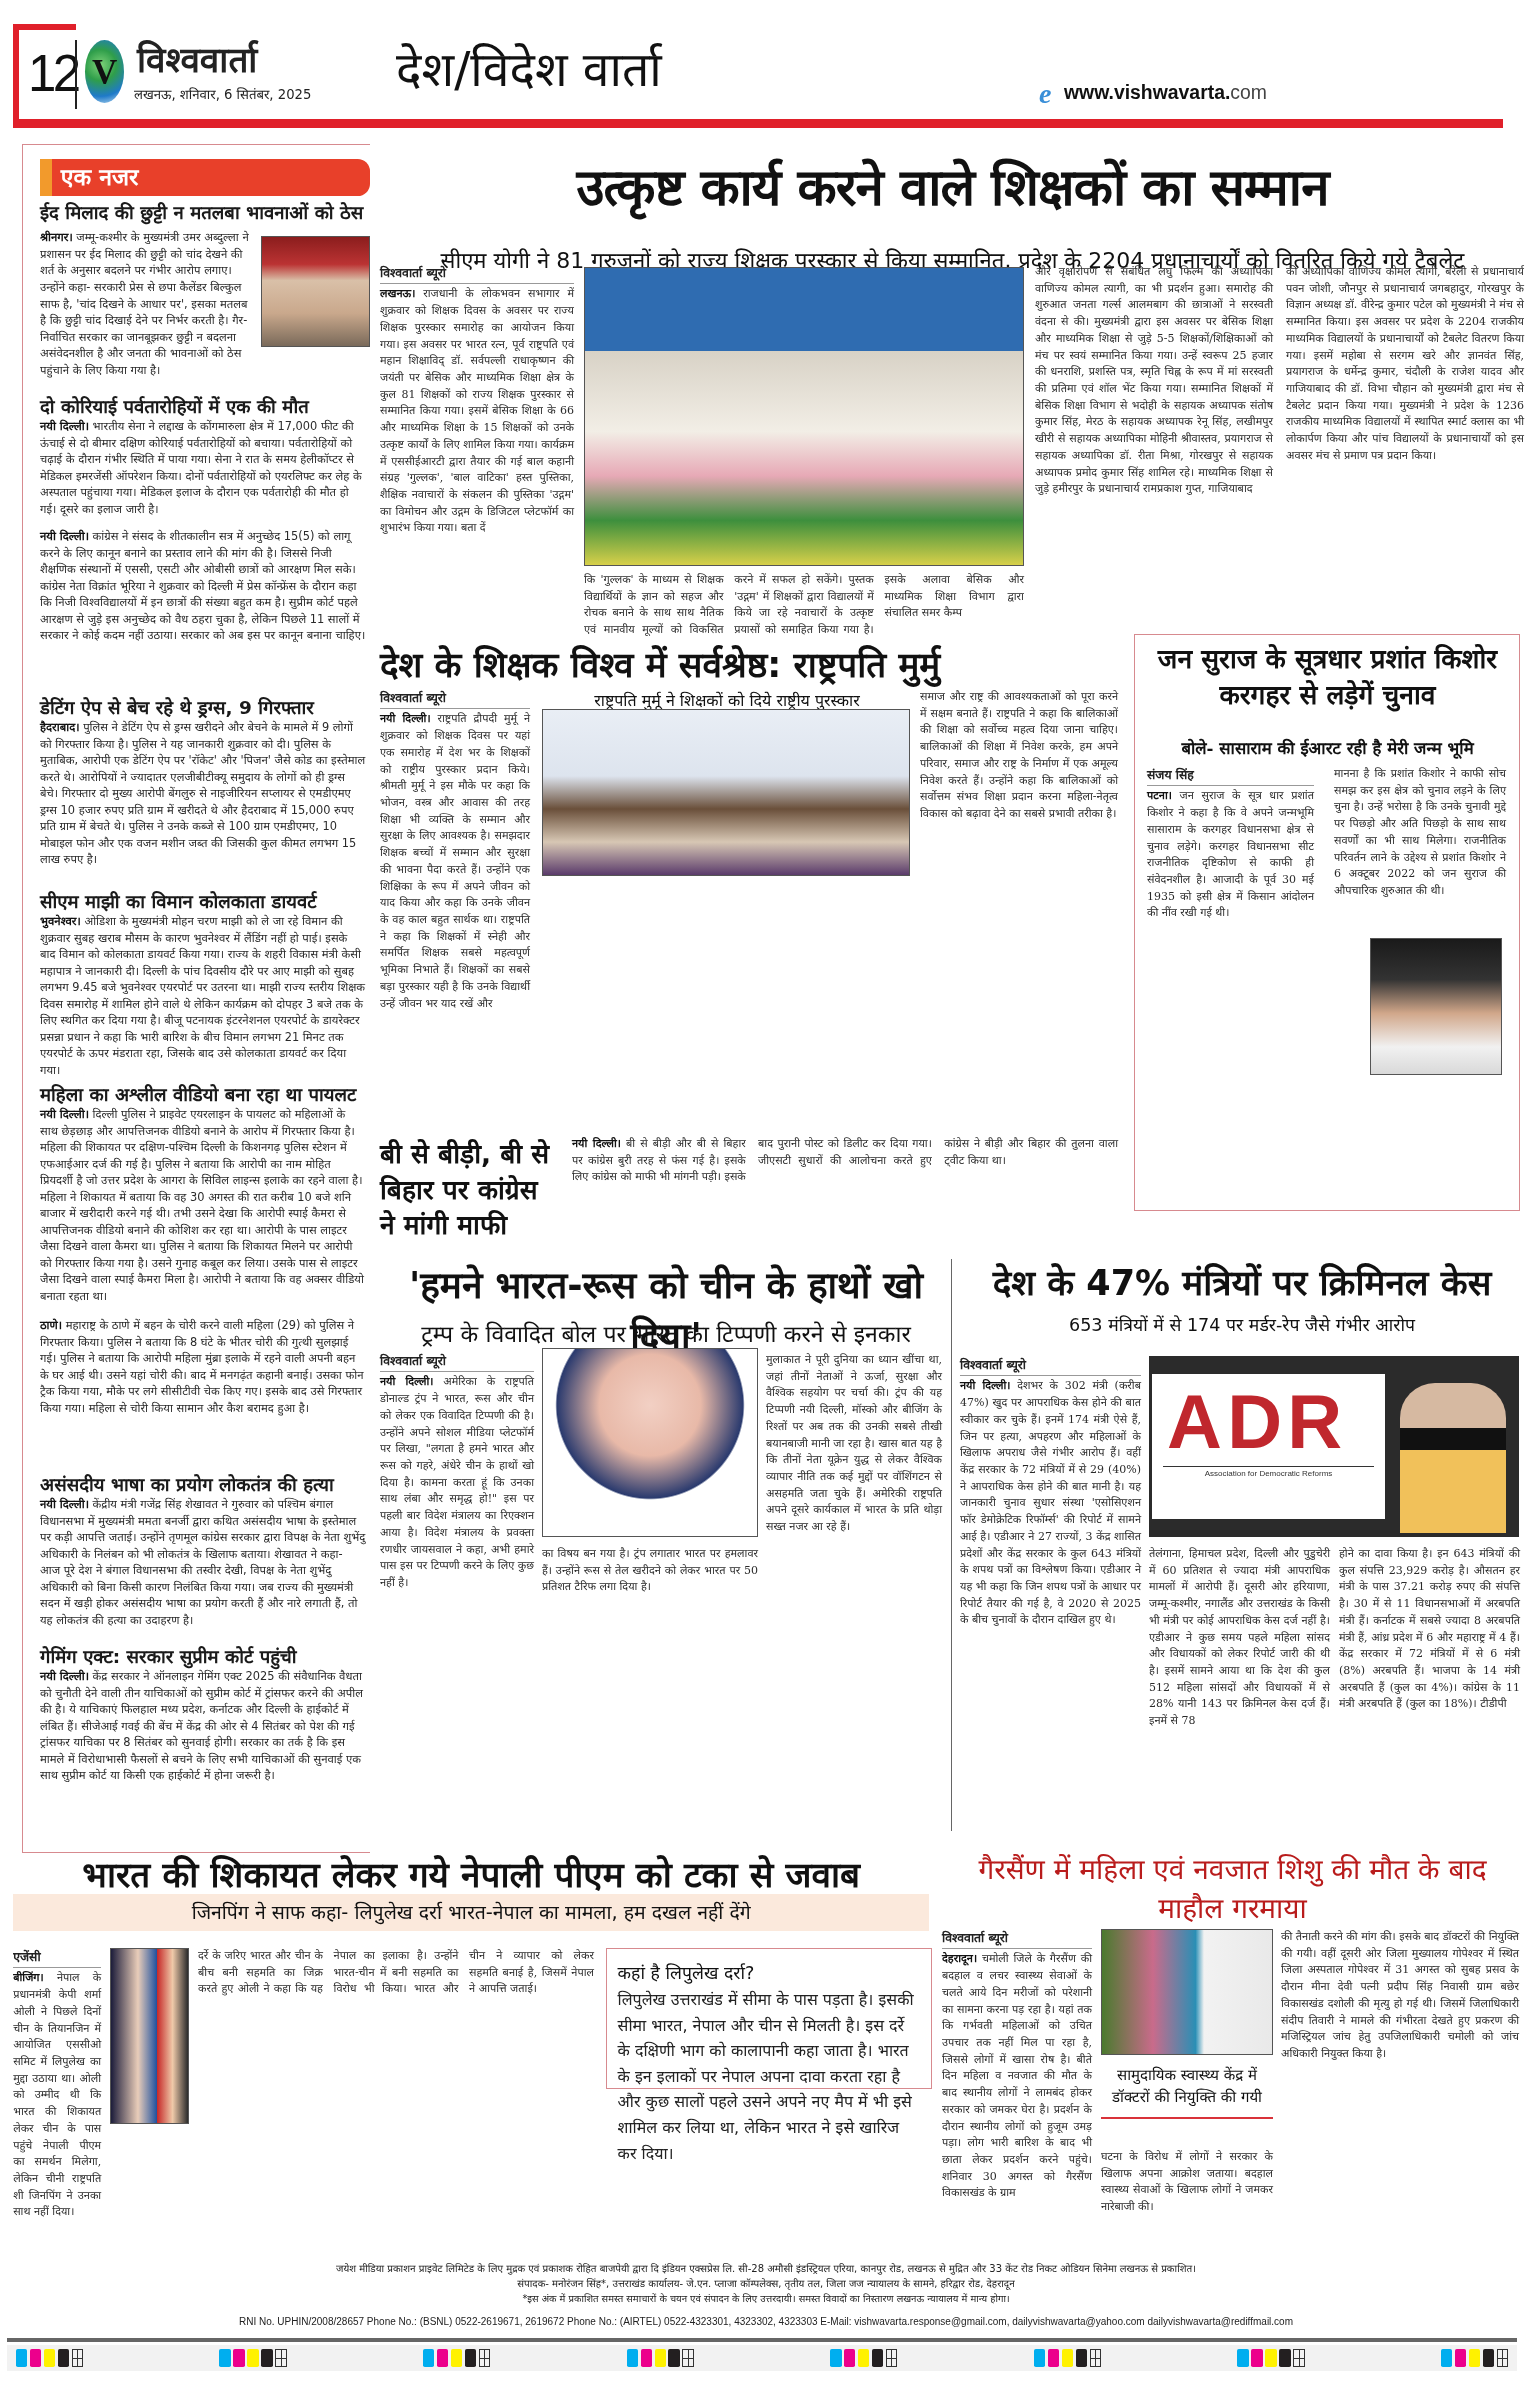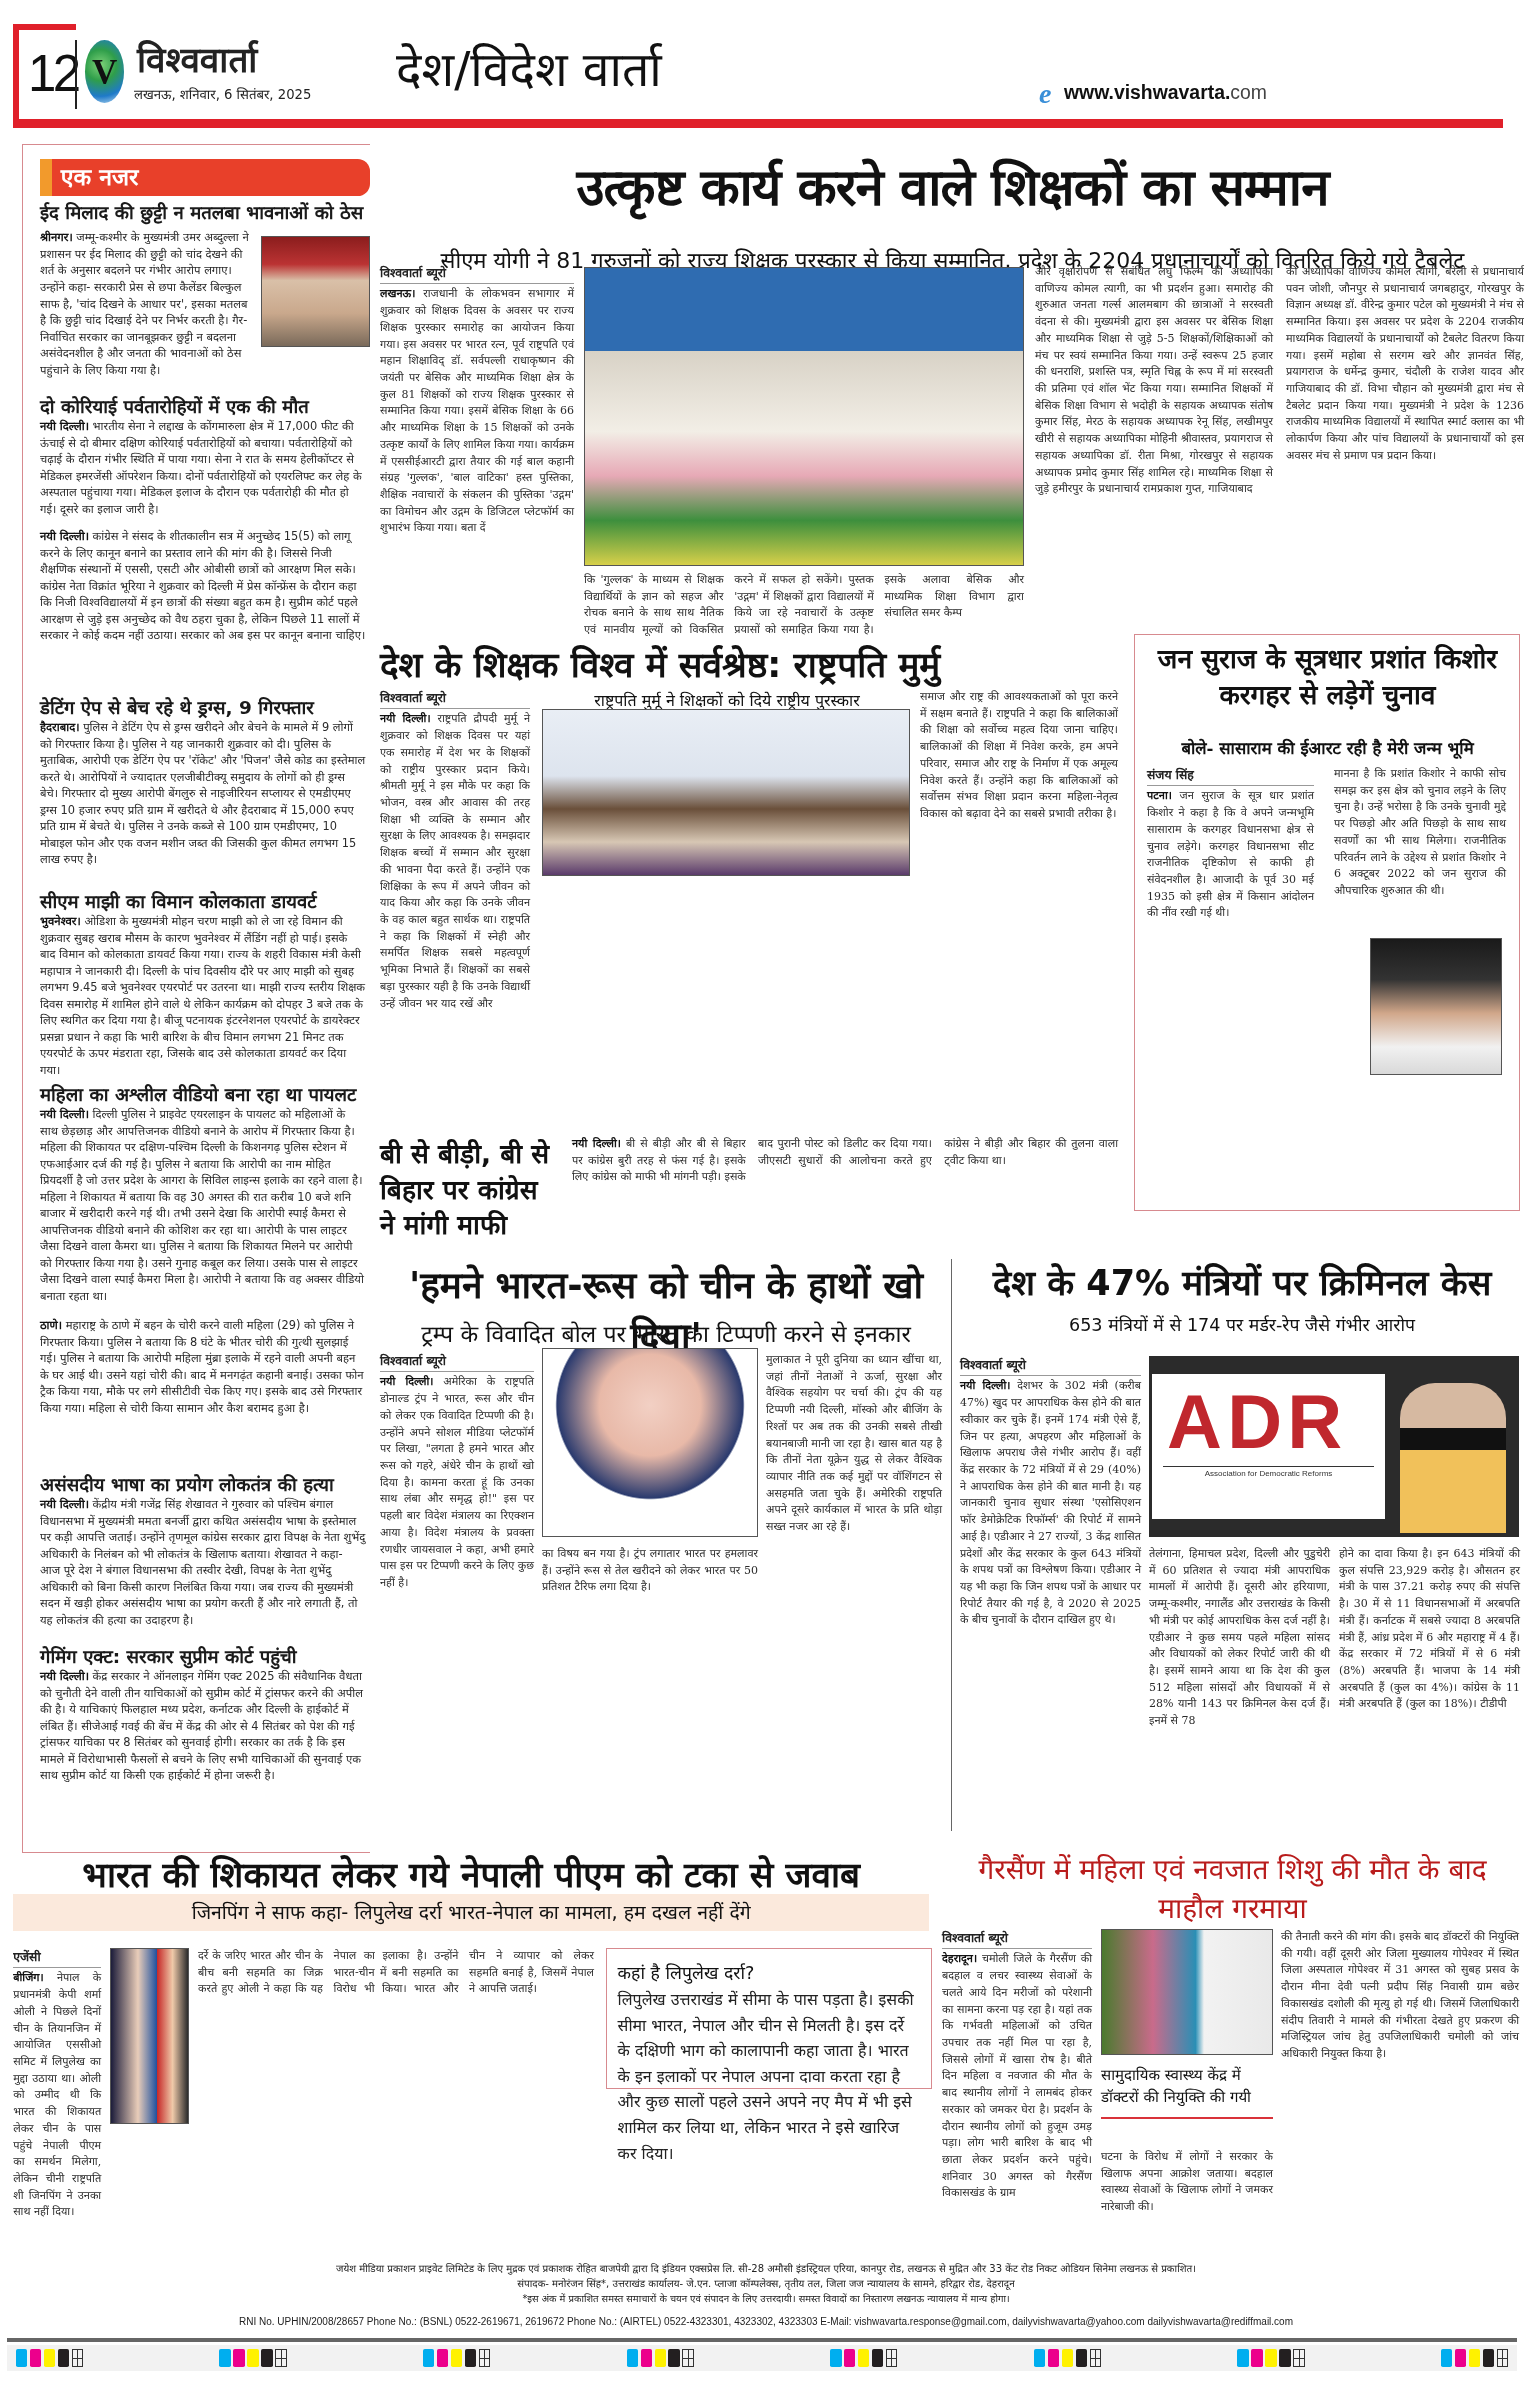--- a/index.html
+++ b/index.html
@@ -65,21 +65,21 @@
 
   .nepal-h1 { left: 13.2px; top: 1850px; width: 916px; font-size: 35px; font-weight: bold; text-align: center; color: #111; }
   .nepal-sub { left: 13.2px; top: 1894px; width: 916px; height: 37px; background: #fbe9dc; font-size: 19.4px; text-align: center; line-height: 37px; color: #111; }
   .photo-nepal { left: 110px; top: 1948px; width: 79px; height: 176px; background: linear-gradient(90deg, #1c1c3a 0%, #e9cdb9 35%, #1c4f9e 60%, #c62828 60%, #efcaa9 80%, #2b2b2b 100%); }
   .lipu-box { left: 606px; top: 1948px; width: 326px; height: 141px; border: 1.8px solid #d78a8f; padding: 10.6px; }
   .lipu-h { font-size: 17.6px; color: #111; margin-bottom: 3.5px; }
   .lipu-p { font-size: 16px; line-height: 1.6; color: #222; }
 
   .gair-h1 { left: 942px; top: 1850px; width: 581px; font-size: 28px; font-weight: normal; text-align: center; color: #b91c1c; line-height: 1.4; }
   .photo-gair { left: 1101px; top: 1929px; width: 172px; height: 126px; background: linear-gradient(90deg, #4a7a2e 0%, #c96b8b 30%, #2a8fb5 55%, #f2f2f2 60%, #e9e9e9 100%); }
-  .gair-cap { left: 1101px; top: 2065px; width: 172px; font-size: 15px; color: #111; line-height: 1.45; border-bottom: 2.6px solid #d9323a; padding-bottom: 8.8px; }
+  .gair-cap { left: 1101px; top: 2065px; width: 172px; font-size: 15px; text-align: center; color: #111; line-height: 1.45; border-bottom: 2.6px solid #d9323a; padding-bottom: 8.8px; }
 
   .footer-line1 { left: 0; top: 2261px; width: 1532px; font-size: 10px; text-align: center; color: #222; }
   .footer-line2 { left: 0; top: 2276px; width: 1532px; font-size: 10px; text-align: center; color: #222; }
   .footer-line3 { left: 0; top: 2292px; width: 1532px; font-size: 9.7px; text-align: center; color: #222; }
   .footer-line4 { left: 0; top: 2316px; width: 1532px; font-family: "Liberation Sans", sans-serif; font-size: 10px; text-align: center; color: #222; }
   .footer-rule { left: 7px; top: 2338px; width: 1510px; height: 3.5px; background: #666; }
   .reg-strip { left: 7px; top: 2345px; width: 1510px; height: 26.4px; display: flex; justify-content: space-between; padding: 0 8.8px; background: #f2f2f2; }
   .reg-group { display: flex; gap: 2.6px; align-items: center; }
   .reg-sw { width: 11.4px; height: 17.6px; border-radius: 1.8px; }
   .reg-cross { width: 11.4px; height: 17.6px; border: 0.9px solid #333; position: relative; }

